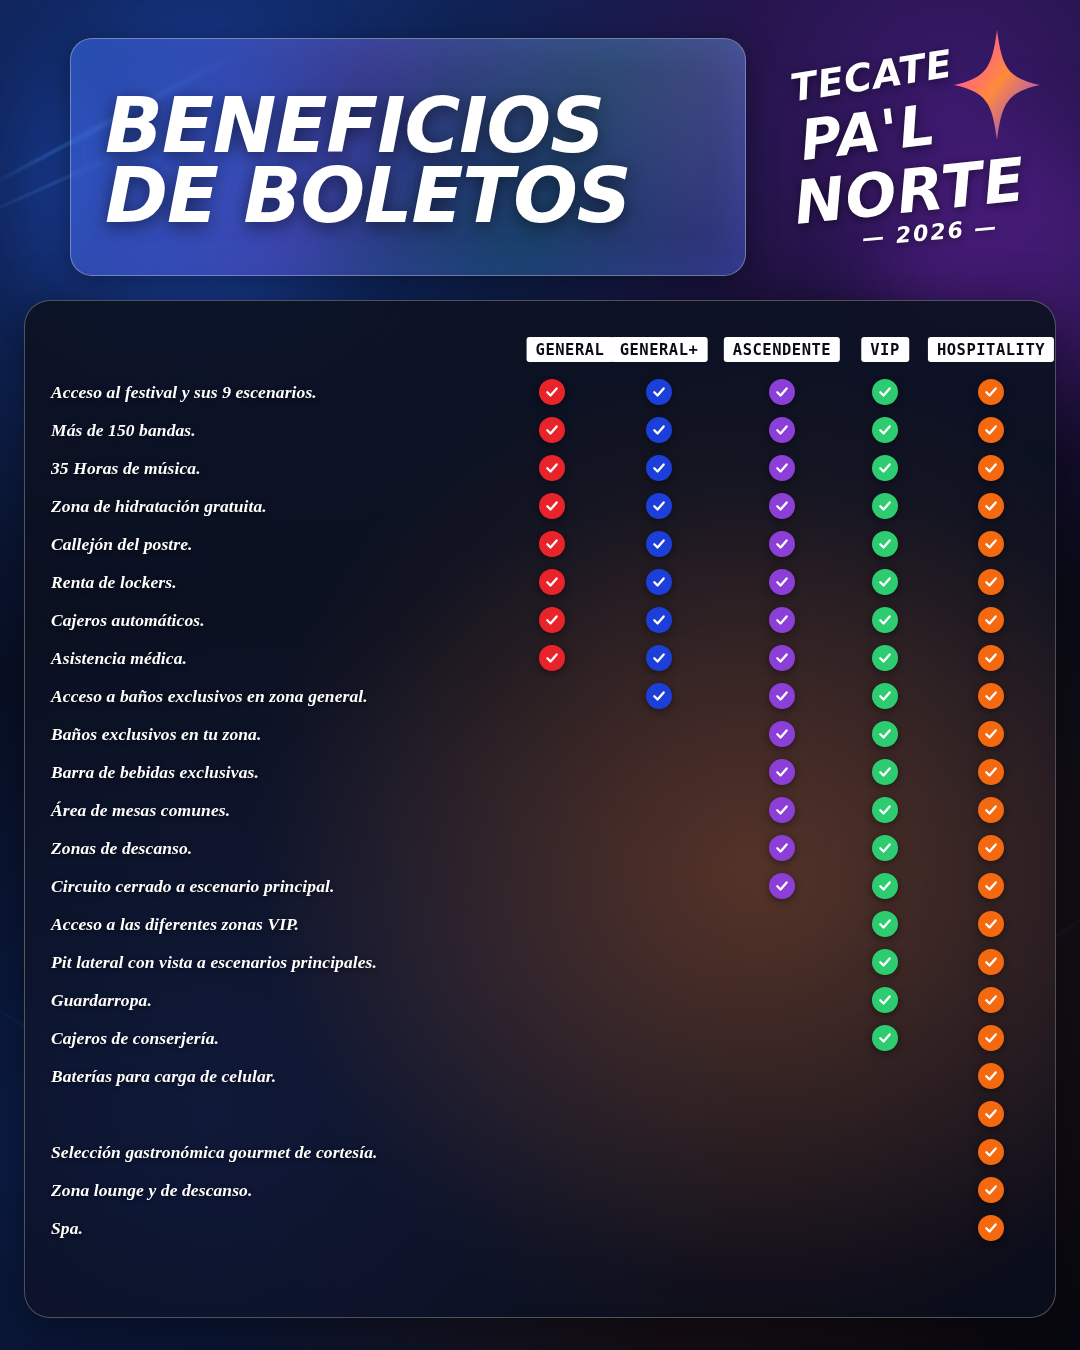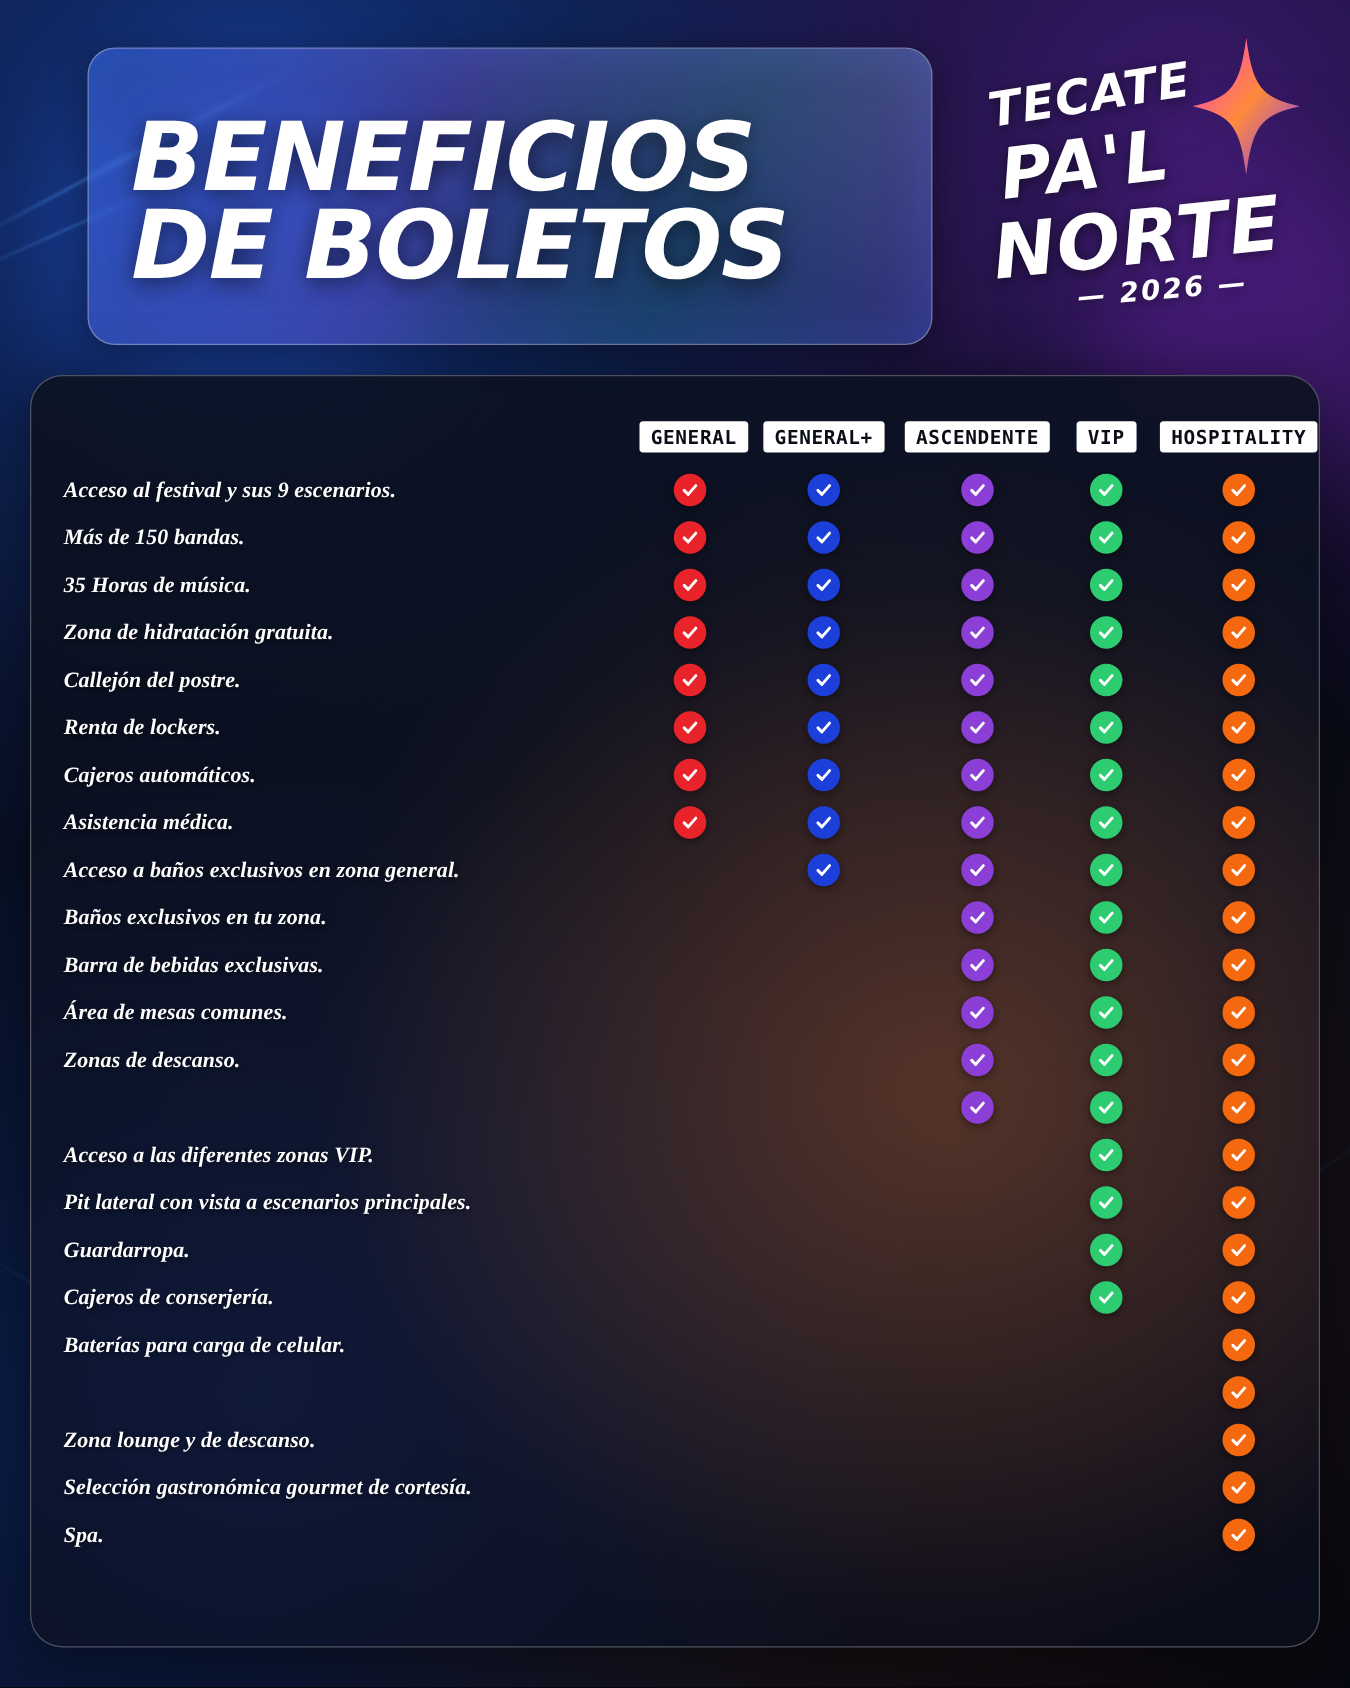--- a/index.html
+++ b/index.html
@@ -222,21 +222,21 @@
     </svg>
     <div class="logo-line logo-l1">TECATE</div>
     <div class="logo-line logo-l2">PA'L</div>
     <div class="logo-line logo-l3">NORTE</div>
     <div class="logo-line logo-l4">— 2026 —</div>
   </div>
 
   <div class="panel">
     <div class="panel-noise"></div>
     <div class="col-headers" id="col-headers">
-        <div class="col-head" style="left: 530px;">GENERAL</div>
+        <div class="col-head" style="left: 545px;">GENERAL</div>
         <div class="col-head" style="left: 634px;">GENERAL+</div>
         <div class="col-head" style="left: 757px;">ASCENDENTE</div>
         <div class="col-head" style="left: 860px;">VIP</div>
         <div class="col-head" style="left: 966px;">HOSPITALITY</div>
       </div>
     <div class="rows" id="rows">
         <div class="row">
           <div class="row-label">Acceso al festival y sus 9 escenarios.</div>
           <div class="dot" style="left: 527px; background: rgb(232, 35, 42);">
             <svg viewBox="0 0 24 24">
@@ -549,20 +549,21 @@
               <path d="M4 12.5 L9.5 18 L20 6" fill="none" stroke="#ffffff" stroke-width="4" stroke-linecap="round" stroke-linejoin="round"></path>
             </svg>
           </div>
           <div class="dot" style="left: 966px; background: rgb(244, 105, 15);">
             <svg viewBox="0 0 24 24">
               <path d="M4 12.5 L9.5 18 L20 6" fill="none" stroke="#ffffff" stroke-width="4" stroke-linecap="round" stroke-linejoin="round"></path>
             </svg>
           </div>
         </div>
         <div class="row">
+          <div class="row-label">Circuito cerrado a escenario principal.</div>
           <div class="dot" style="left: 757px; background: rgb(139, 63, 214);">
             <svg viewBox="0 0 24 24">
               <path d="M4 12.5 L9.5 18 L20 6" fill="none" stroke="#ffffff" stroke-width="4" stroke-linecap="round" stroke-linejoin="round"></path>
             </svg>
           </div>
           <div class="dot" style="left: 860px; background: rgb(46, 204, 113);">
             <svg viewBox="0 0 24 24">
               <path d="M4 12.5 L9.5 18 L20 6" fill="none" stroke="#ffffff" stroke-width="4" stroke-linecap="round" stroke-linejoin="round"></path>
             </svg>
           </div>
@@ -633,29 +634,29 @@
           </div>
         </div>
         <div class="row">
           <div class="dot" style="left: 966px; background: rgb(244, 105, 15);">
             <svg viewBox="0 0 24 24">
               <path d="M4 12.5 L9.5 18 L20 6" fill="none" stroke="#ffffff" stroke-width="4" stroke-linecap="round" stroke-linejoin="round"></path>
             </svg>
           </div>
         </div>
         <div class="row">
+          <div class="row-label">Selección gastronómica gourmet de cortesía.</div>
+          <div class="dot" style="left: 966px; background: rgb(244, 105, 15);">
+            <svg viewBox="0 0 24 24">
+              <path d="M4 12.5 L9.5 18 L20 6" fill="none" stroke="#ffffff" stroke-width="4" stroke-linecap="round" stroke-linejoin="round"></path>
+            </svg>
+          </div>
+        </div>
+        <div class="row">
           <div class="row-label">Zona lounge y de descanso.</div>
-          <div class="dot" style="left: 966px; background: rgb(244, 105, 15);">
-            <svg viewBox="0 0 24 24">
-              <path d="M4 12.5 L9.5 18 L20 6" fill="none" stroke="#ffffff" stroke-width="4" stroke-linecap="round" stroke-linejoin="round"></path>
-            </svg>
-          </div>
-        </div>
-        <div class="row">
-          <div class="row-label">Selección gastronómica gourmet de cortesía.</div>
           <div class="dot" style="left: 966px; background: rgb(244, 105, 15);">
             <svg viewBox="0 0 24 24">
               <path d="M4 12.5 L9.5 18 L20 6" fill="none" stroke="#ffffff" stroke-width="4" stroke-linecap="round" stroke-linejoin="round"></path>
             </svg>
           </div>
         </div>
         <div class="row">
           <div class="row-label">Spa.</div>
           <div class="dot" style="left: 966px; background: rgb(244, 105, 15);">
             <svg viewBox="0 0 24 24">

